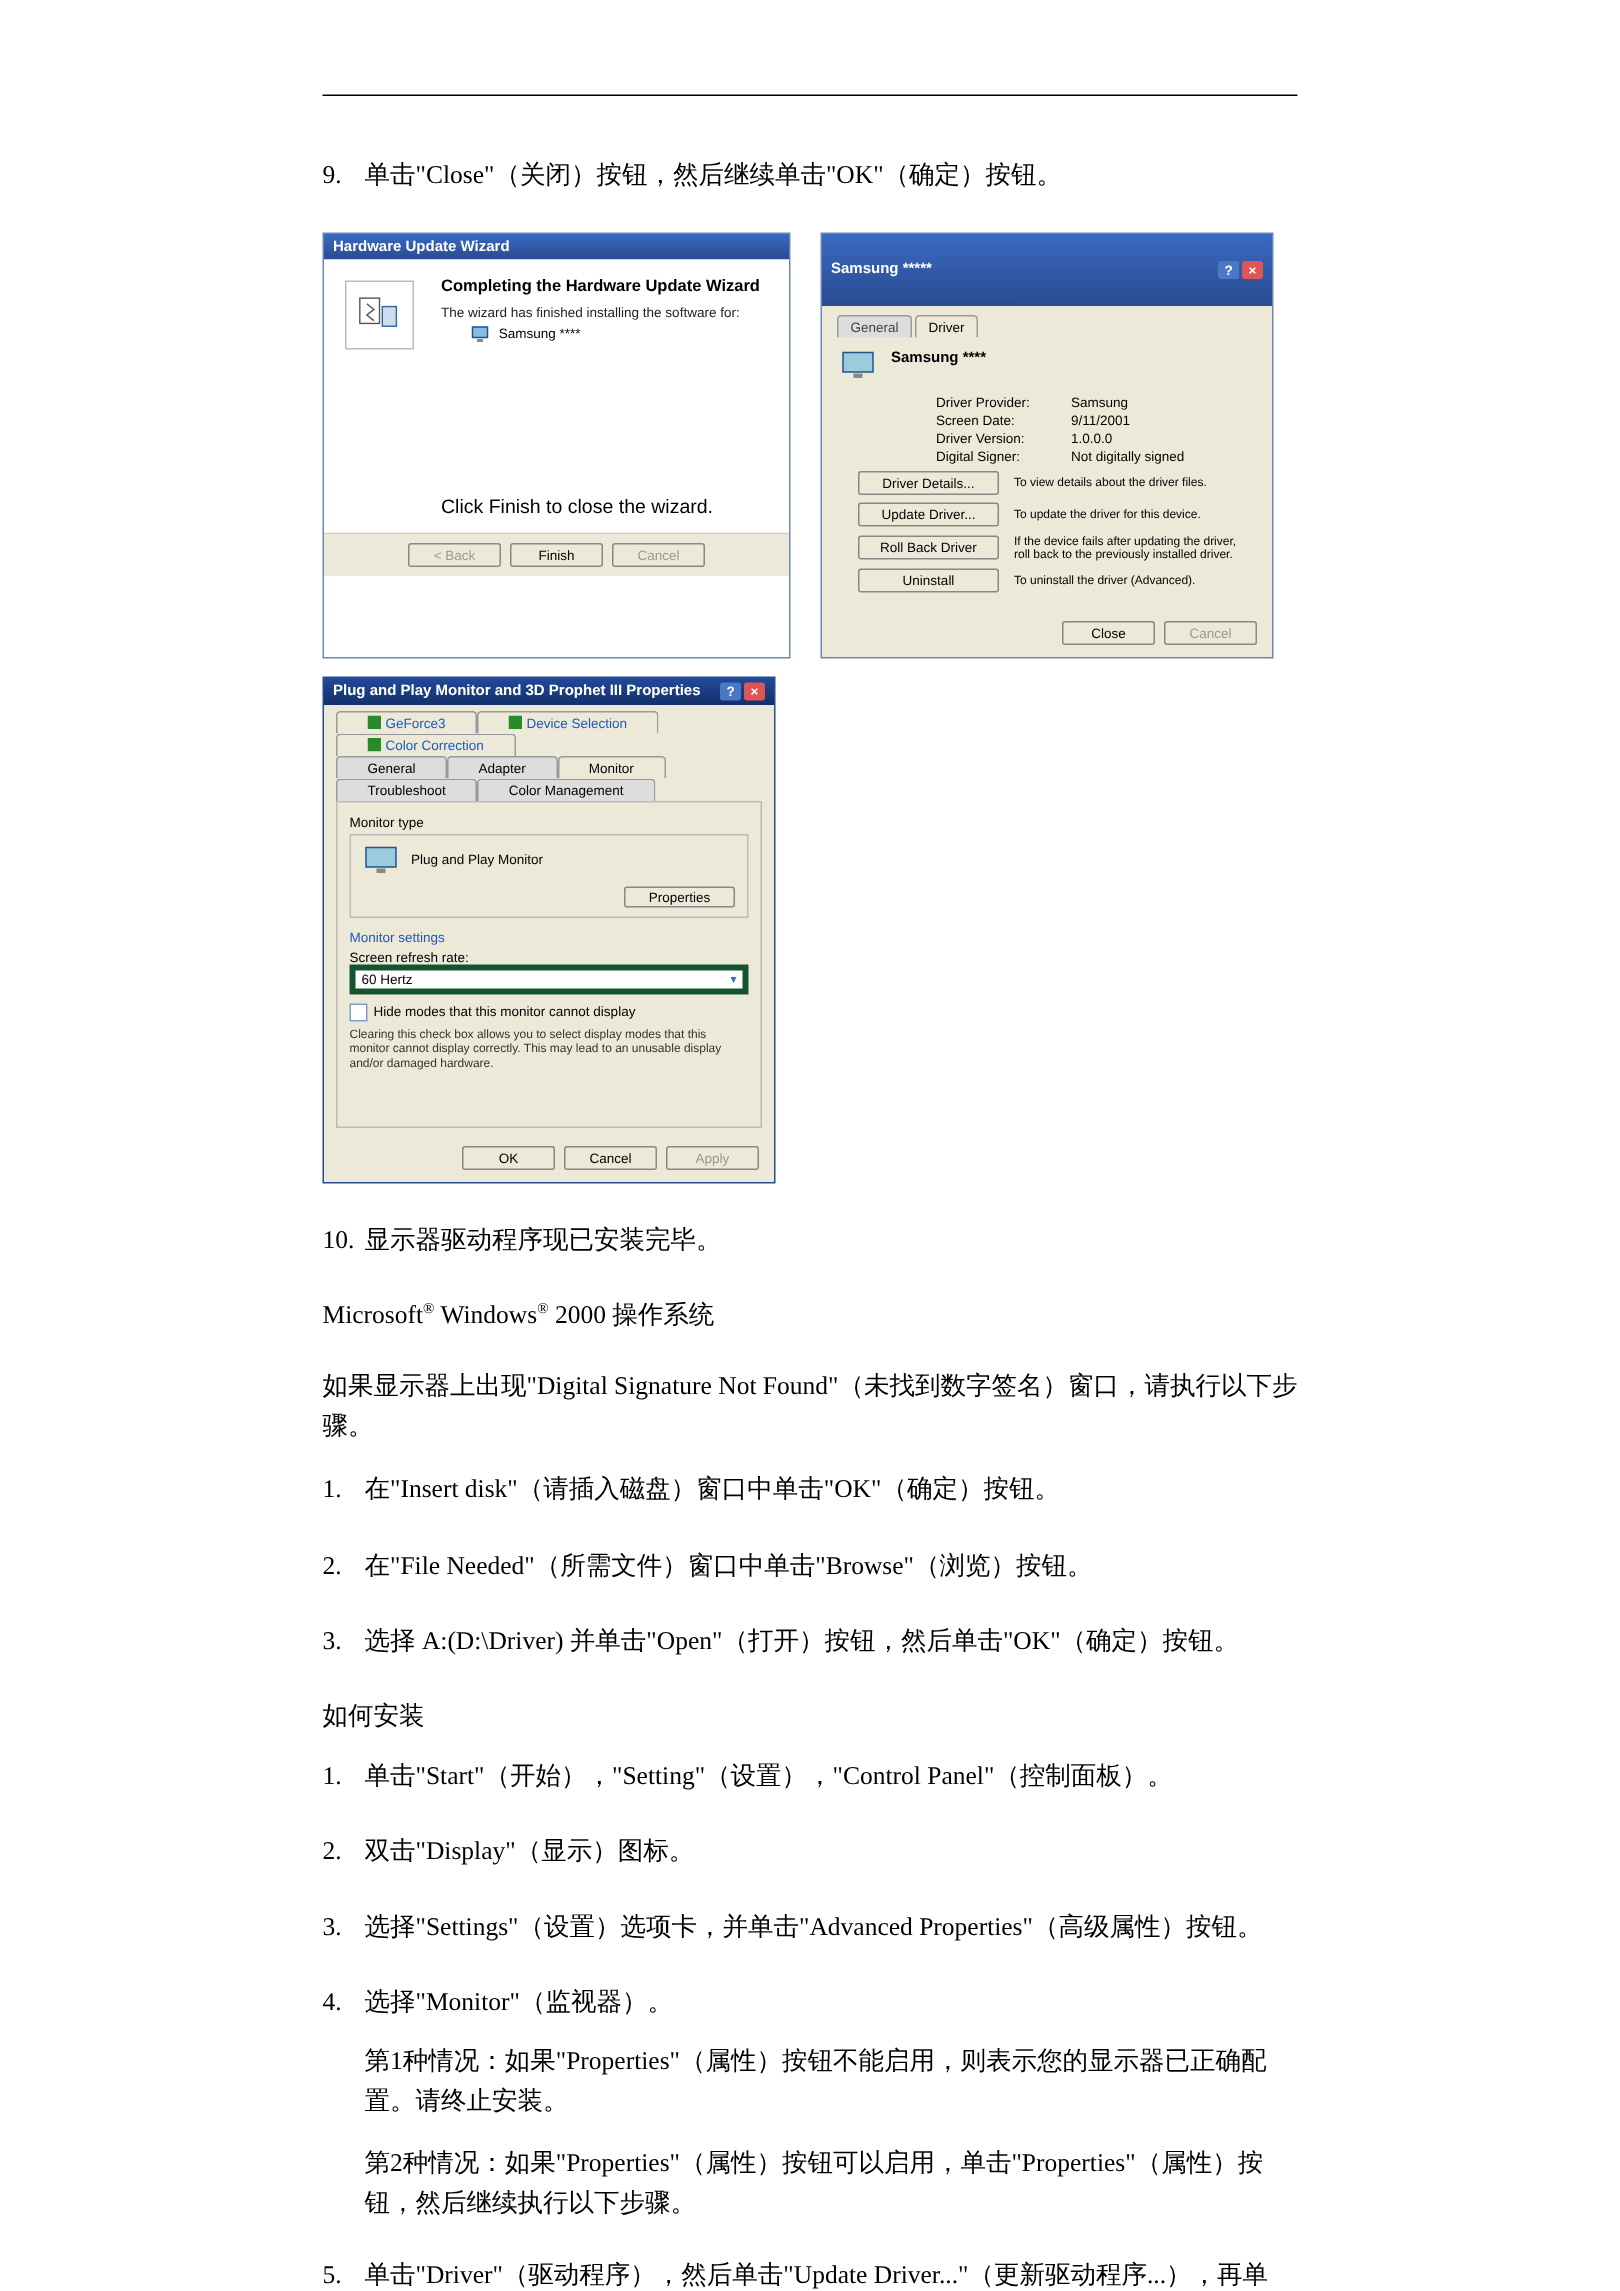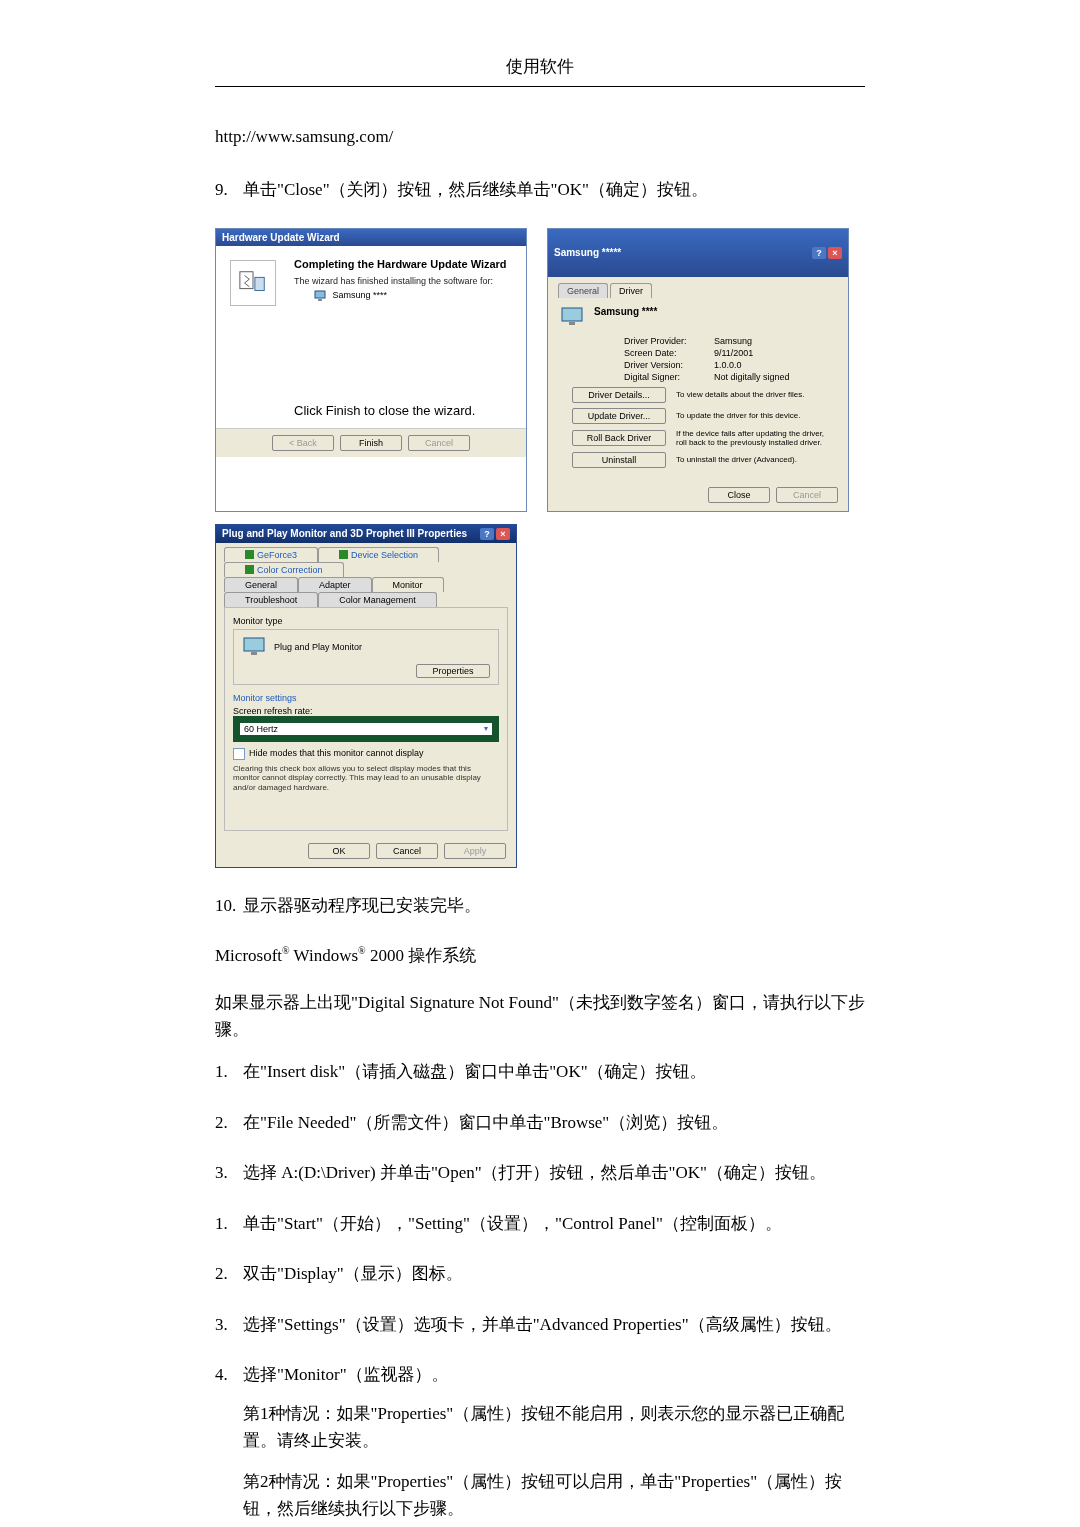--- a/index.html
+++ b/index.html
@@ -188,21 +188,21 @@
   }
   .mon-tab.icon{color:#1b5bbf;}
   .mon-tab.inactive{background:#ddd;}
   .tab-ico{width:9px;height:9px;}
   .mon-panel{border:1px solid #bbb;background:#ece9d8;padding:8px;}
   .grp-label{font-size:9px;color:#000;margin-bottom:3px;}
   .grp-box{border:1px solid #bbb;padding:6px 8px;margin-bottom:8px;}
   .small{font-size:9px;}
   .btn-sm{font-size:9px;background:#ece9d8;border:1px solid #888;padding:1px 0;width:72px;text-align:center;border-radius:2px;float:right;}
   .combo{
-    font-size:9px;border:7px solid #14532d;background:#fff;padding:1px 4px;
+    font-size:9px;border:4px solid #14532d;background:#fff;padding:1px 4px;
     display:flex;justify-content:space-between;align-items:center;
   }
   .combo .chev{color:#3a6ac1;font-size:8px;}
   .chk-row{display:flex;align-items:flex-start;gap:4px;font-size:9px;margin-top:6px;}
   .chk{width:10px;height:10px;border:1px solid #7a9ac9;background:#fff;flex-shrink:0;}
   .hint{font-size:8px;color:#333;margin-top:4px;line-height:1.2;}
   .mon-footer{
     background:#ece9d8;padding:8px 10px;display:flex;justify-content:flex-end;gap:6px;
   }
   
@@ -220,24 +220,22 @@
     font-size: 17px;
     margin: 14px 0 16px 0;
     font-weight: normal;
   }
   sup{font-size:10px;}
 </style>
 </head>
 <body>
 
 <div class="page">
-  <div class="header-title">使用软件</div>
   <hr class="header-rule">
 
-  <div class="url">http://www.samsung.com/</div>
 
   <div class="instr-row">
     <div class="instr-num">9.</div>
     <div class="instr-text">单击"Close"（关闭）按钮，然后继续单击"OK"（确定）按钮。</div>
   </div>
 
   <div class="figure-area">
     <div class="two-col">
 
       <div class="wiz">
@@ -427,20 +425,21 @@
   </div>
   <div class="instr-row">
     <div class="instr-num">2.</div>
     <div class="instr-text">在"File Needed"（所需文件）窗口中单击"Browse"（浏览）按钮。</div>
   </div>
   <div class="instr-row">
     <div class="instr-num">3.</div>
     <div class="instr-text">选择 A:(D:\Driver) 并单击"Open"（打开）按钮，然后单击"OK"（确定）按钮。</div>
   </div>
 
+  <div class="sub-head">如何安装</div>
 
   <div class="instr-row">
     <div class="instr-num">1.</div>
     <div class="instr-text">单击"Start"（开始），"Setting"（设置），"Control Panel"（控制面板）。</div>
   </div>
   <div class="instr-row">
     <div class="instr-num">2.</div>
     <div class="instr-text">双击"Display"（显示）图标。</div>
   </div>
   <div class="instr-row">

